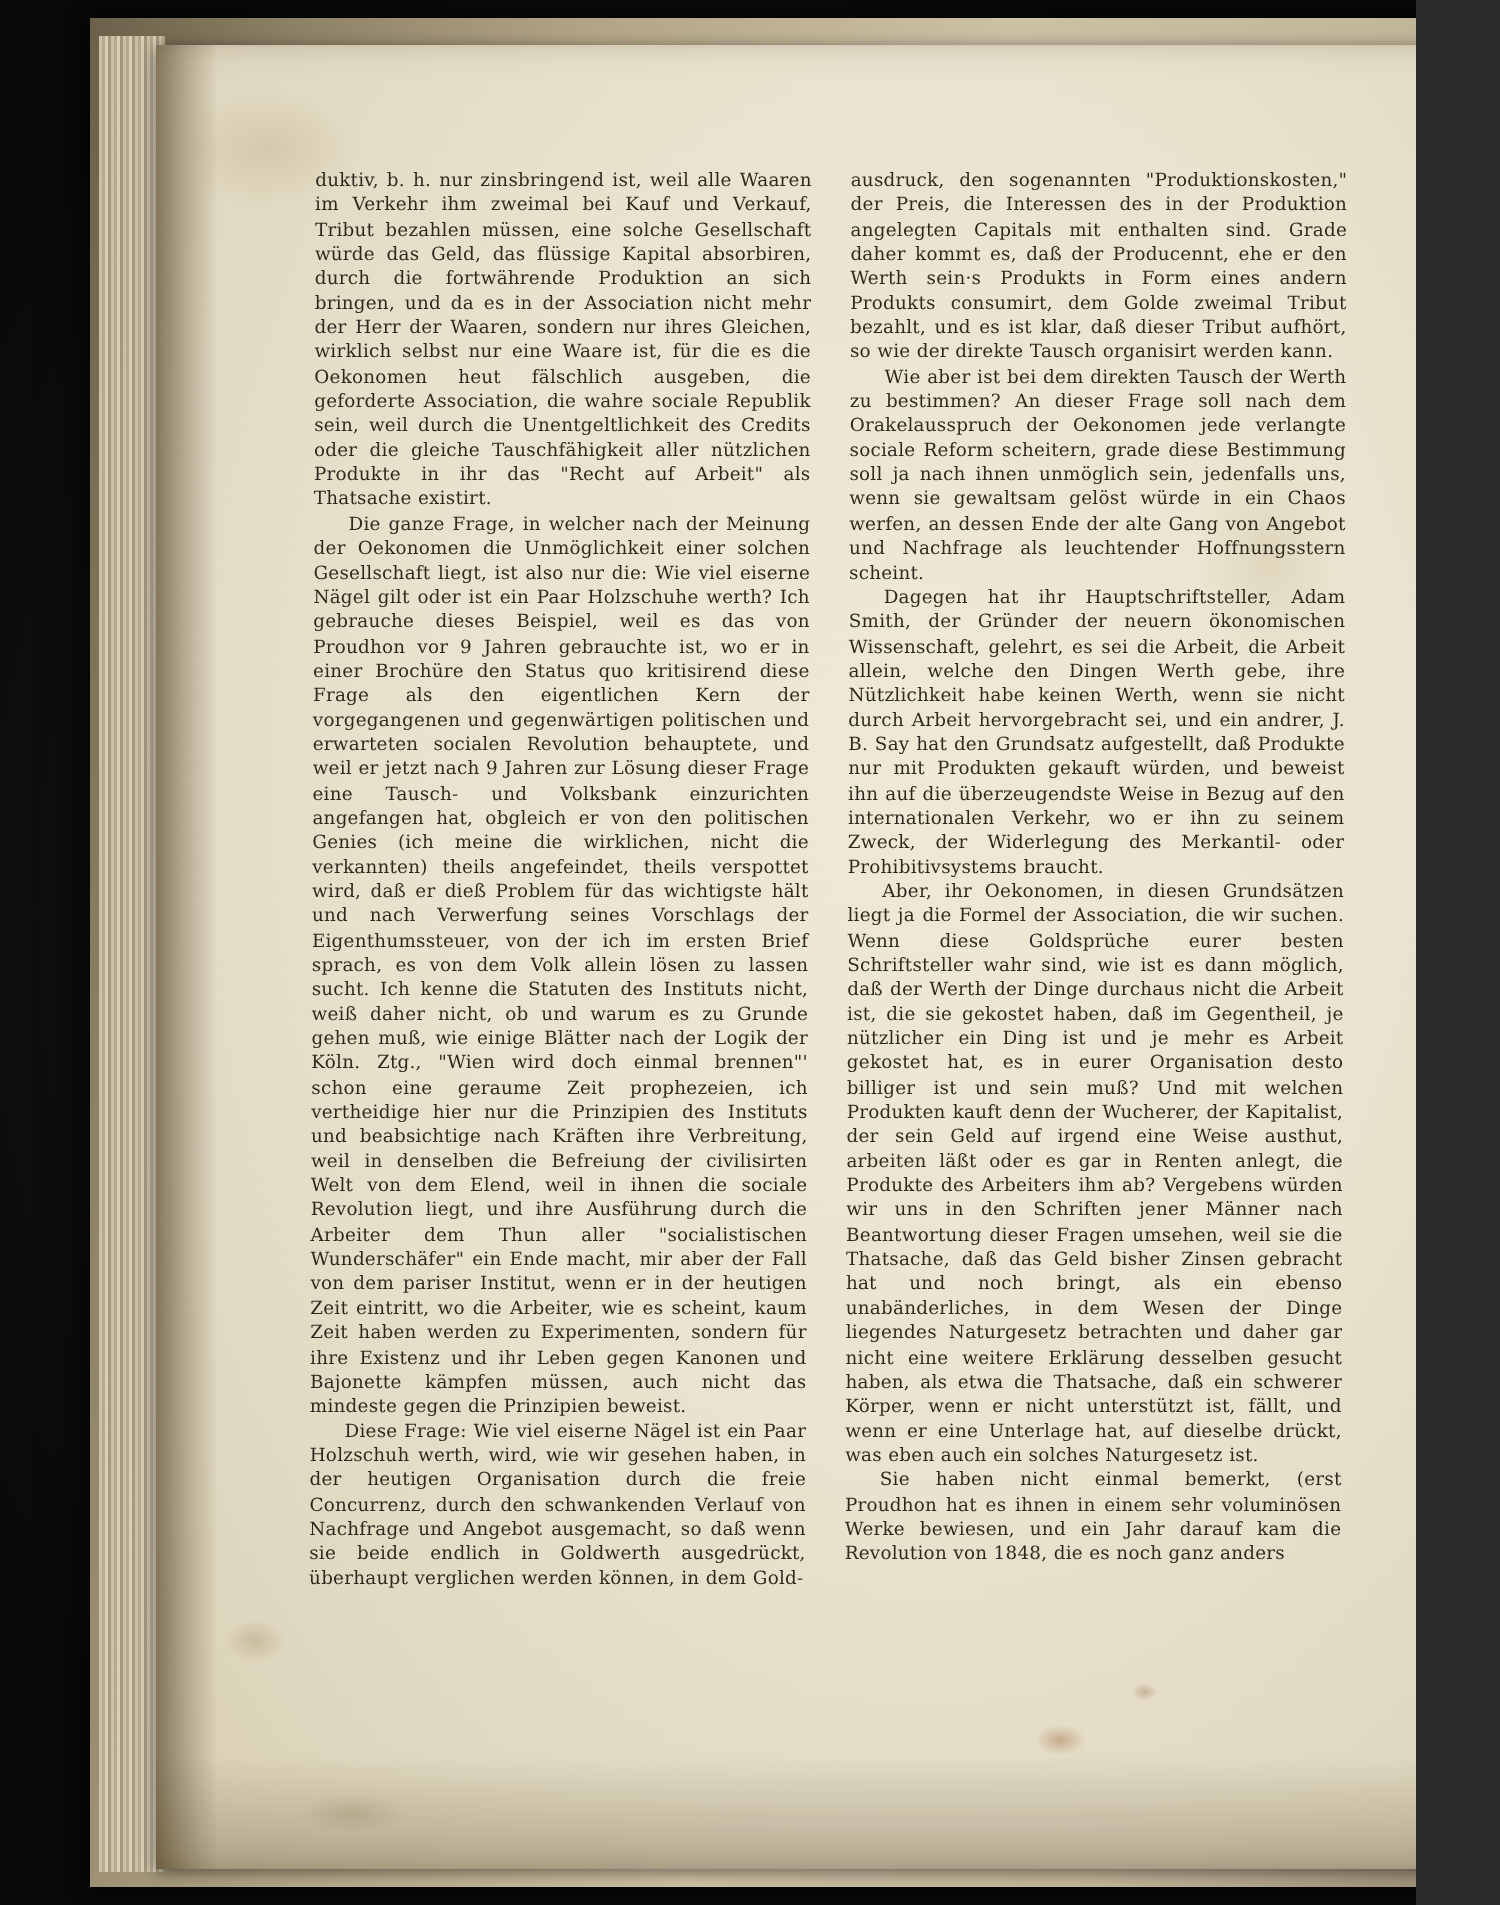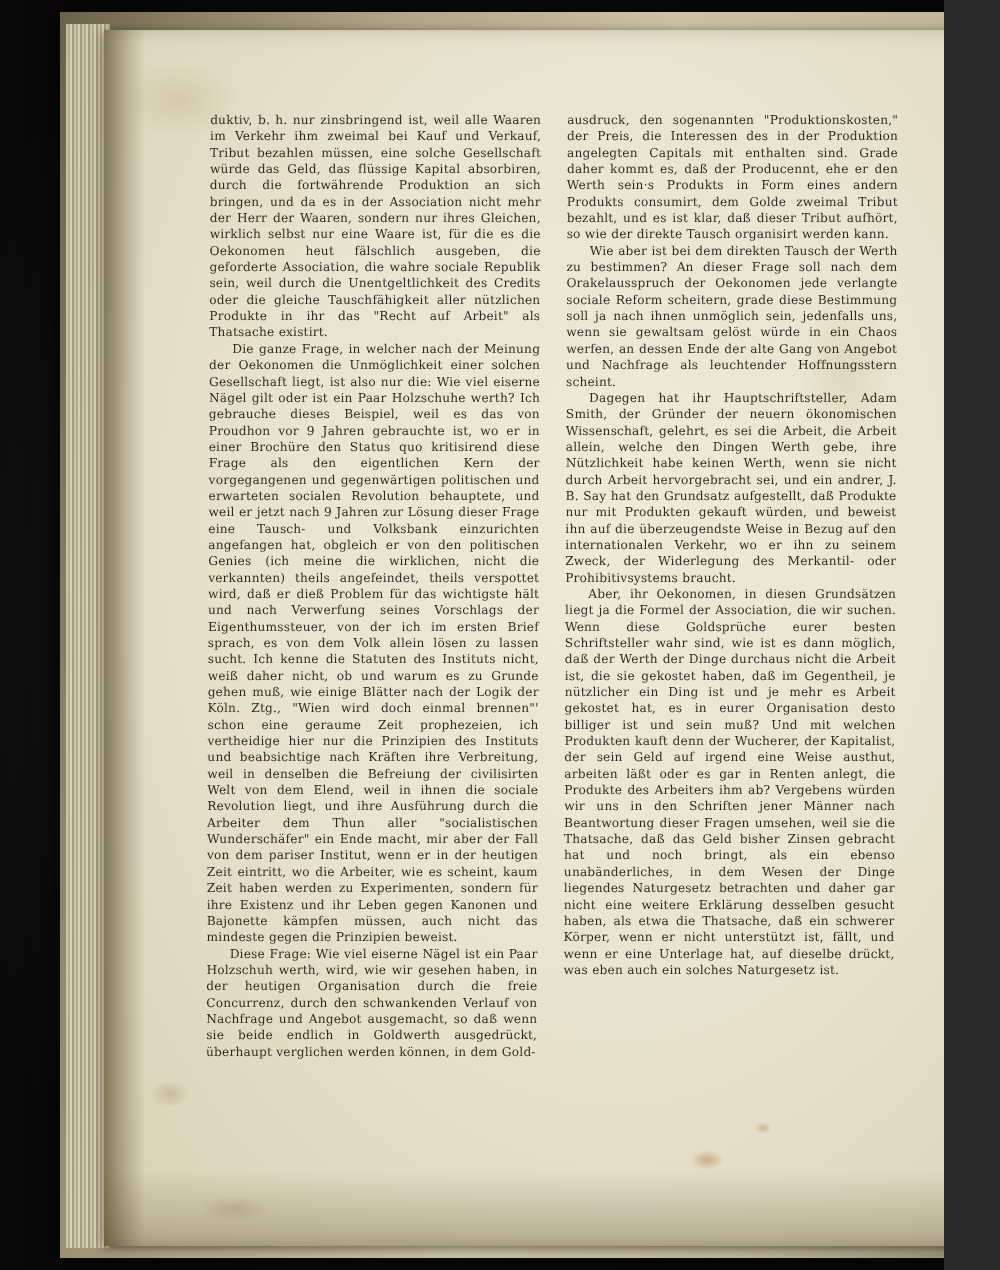--- a/index.html
+++ b/index.html
@@ -177,18 +177,19 @@
       <p class="noindent">duktiv, b. h. nur zinsbringend ist, weil alle Waaren im Verkehr ihm zweimal bei Kauf und Verkauf, Tribut bezahlen müssen, eine solche Gesellschaft würde das Geld, das flüssige Kapital absorbiren, durch die fortwährende Produktion an sich bringen, und da es in der Association nicht mehr der Herr der Waaren, sondern nur ihres Gleichen, wirklich selbst nur eine Waare ist, für die es die Oekonomen heut fälschlich ausgeben, die geforderte Association, die wahre sociale Republik sein, weil durch die Unentgeltlichkeit des Credits oder die gleiche Tauschfähigkeit aller nützlichen Produkte in ihr das "Recht auf Arbeit" als Thatsache existirt.</p>
       <p>Die ganze Frage, in welcher nach der Meinung der Oekonomen die Unmöglichkeit einer solchen Gesellschaft liegt, ist also nur die: Wie viel eiserne Nägel gilt oder ist ein Paar Holzschuhe werth? Ich gebrauche dieses Beispiel, weil es das von Proudhon vor 9 Jahren gebrauchte ist, wo er in einer Brochüre den Status quo kritisirend diese Frage als den eigentlichen Kern der vorgegangenen und gegenwärtigen politischen und erwarteten socialen Revolution behauptete, und weil er jetzt nach 9 Jahren zur Lösung dieser Frage eine Tausch- und Volksbank einzurichten angefangen hat, obgleich er von den politischen Genies (ich meine die wirklichen, nicht die verkannten) theils angefeindet, theils verspottet wird, daß er dieß Problem für das wichtigste hält und nach Verwerfung seines Vorschlags der Eigenthumssteuer, von der ich im ersten Brief sprach, es von dem Volk allein lösen zu lassen sucht. Ich kenne die Statuten des Instituts nicht, weiß daher nicht, ob und warum es zu Grunde gehen muß, wie einige Blätter nach der Logik der Köln. Ztg., "Wien wird doch einmal brennen"' schon eine geraume Zeit prophezeien, ich vertheidige hier nur die Prinzipien des Instituts und beabsichtige nach Kräften ihre Verbreitung, weil in denselben die Befreiung der civilisirten Welt von dem Elend, weil in ihnen die sociale Revolution liegt, und ihre Ausführung durch die Arbeiter dem Thun aller "socialistischen Wunderschäfer" ein Ende macht, mir aber der Fall von dem pariser Institut, wenn er in der heutigen Zeit eintritt, wo die Arbeiter, wie es scheint, kaum Zeit haben werden zu Experimenten, sondern für ihre Existenz und ihr Leben gegen Kanonen und Bajonette kämpfen müssen, auch nicht das mindeste gegen die Prinzipien beweist.</p>
       <p>Diese Frage: Wie viel eiserne Nägel ist ein Paar Holzschuh werth, wird, wie wir gesehen haben, in der heutigen Organisation durch die freie Concurrenz, durch den schwankenden Verlauf von Nachfrage und Angebot ausgemacht, so daß wenn sie beide endlich in Goldwerth ausgedrückt, überhaupt verglichen werden können, in dem Gold-</p>
     </div>
 
     <div class="column">
       <p class="noindent">ausdruck, den sogenannten "Produktionskosten," der Preis, die Interessen des in der Produktion angelegten Capitals mit enthalten sind. Grade daher kommt es, daß der Producennt, ehe er den Werth sein·s Produkts in Form eines andern Produkts consumirt, dem Golde zweimal Tribut bezahlt, und es ist klar, daß dieser Tribut aufhört, so wie der direkte Tausch organisirt werden kann.</p>
       <p>Wie aber ist bei dem direkten Tausch der Werth zu bestimmen? An dieser Frage soll nach dem Orakelausspruch der Oekonomen jede verlangte sociale Reform scheitern, grade diese Bestimmung soll ja nach ihnen unmöglich sein, jedenfalls uns, wenn sie gewaltsam gelöst würde in ein Chaos werfen, an dessen Ende der alte Gang von Angebot und Nachfrage als leuchtender Hoffnungsstern scheint.</p>
       <p>Dagegen hat ihr Hauptschriftsteller, Adam Smith, der Gründer der neuern ökonomischen Wissenschaft, gelehrt, es sei die Arbeit, die Arbeit allein, welche den Dingen Werth gebe, ihre Nützlichkeit habe keinen Werth, wenn sie nicht durch Arbeit hervorgebracht sei, und ein andrer, J. B. Say hat den Grundsatz aufgestellt, daß Produkte nur mit Produkten gekauft würden, und beweist ihn auf die überzeugendste Weise in Bezug auf den internationalen Verkehr, wo er ihn zu seinem Zweck, der Widerlegung des Merkantil- oder Prohibitivsystems braucht.</p>
       <p>Aber, ihr Oekonomen, in diesen Grundsätzen liegt ja die Formel der Association, die wir suchen. Wenn diese Goldsprüche eurer besten Schriftsteller wahr sind, wie ist es dann möglich, daß der Werth der Dinge durchaus nicht die Arbeit ist, die sie gekostet haben, daß im Gegentheil, je nützlicher ein Ding ist und je mehr es Arbeit gekostet hat, es in eurer Organisation desto billiger ist und sein muß? Und mit welchen Produkten kauft denn der Wucherer, der Kapitalist, der sein Geld auf irgend eine Weise austhut, arbeiten läßt oder es gar in Renten anlegt, die Produkte des Arbeiters ihm ab? Vergebens würden wir uns in den Schriften jener Männer nach Beantwortung dieser Fragen umsehen, weil sie die Thatsache, daß das Geld bisher Zinsen gebracht hat und noch bringt, als ein ebenso unabänderliches, in dem Wesen der Dinge liegendes Naturgesetz betrachten und daher gar nicht eine weitere Erklärung desselben gesucht haben, als etwa die Thatsache, daß ein schwerer Körper, wenn er nicht unterstützt ist, fällt, und wenn er eine Unterlage hat, auf dieselbe drückt, was eben auch ein solches Naturgesetz ist.</p>
+      <p>Sie haben nicht einmal bemerkt, (erst Proudhon hat es ihnen in einem sehr voluminösen Werke bewiesen, und ein Jahr darauf kam die Revolution von 1848, die es noch ganz anders</p>
     </div>
 
   </div>
 
   <div class="grain"></div>
 </div>
 
 </body></html>

